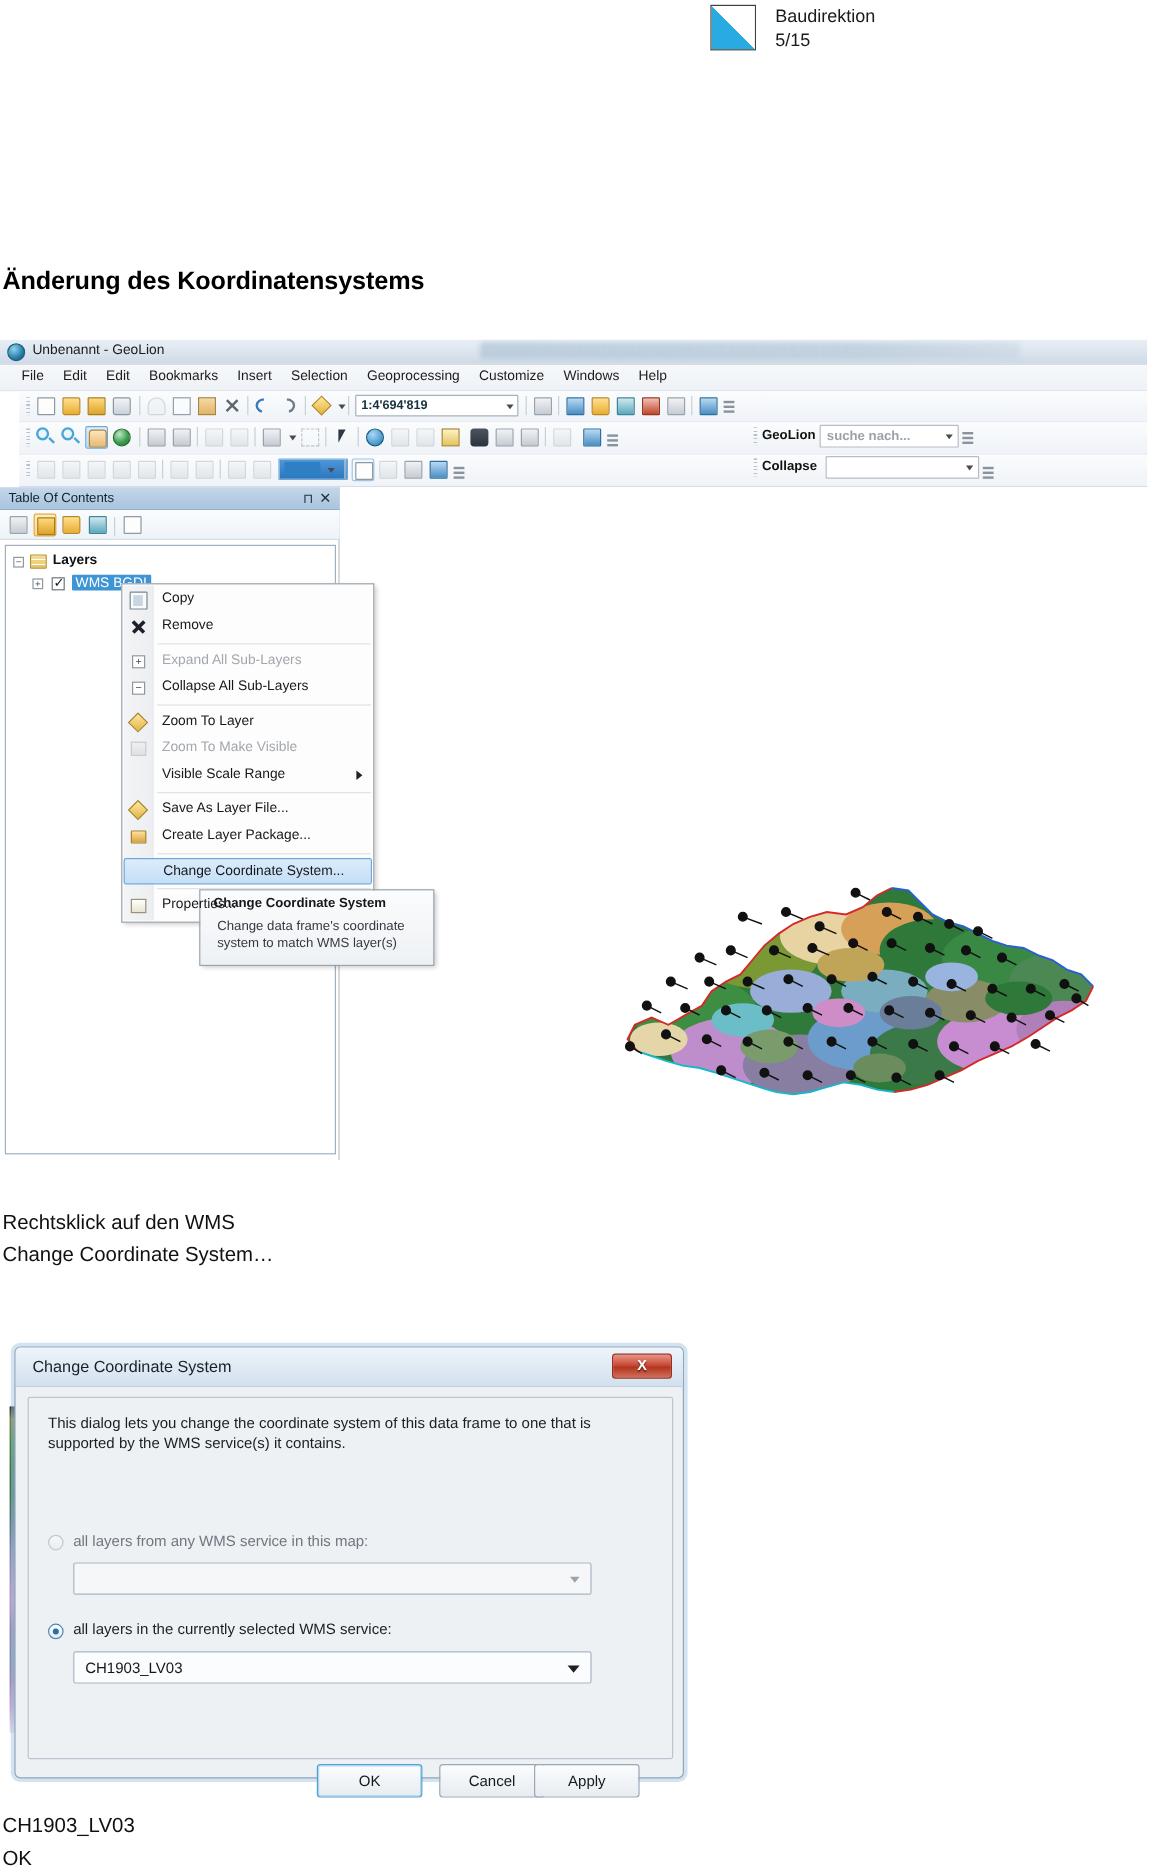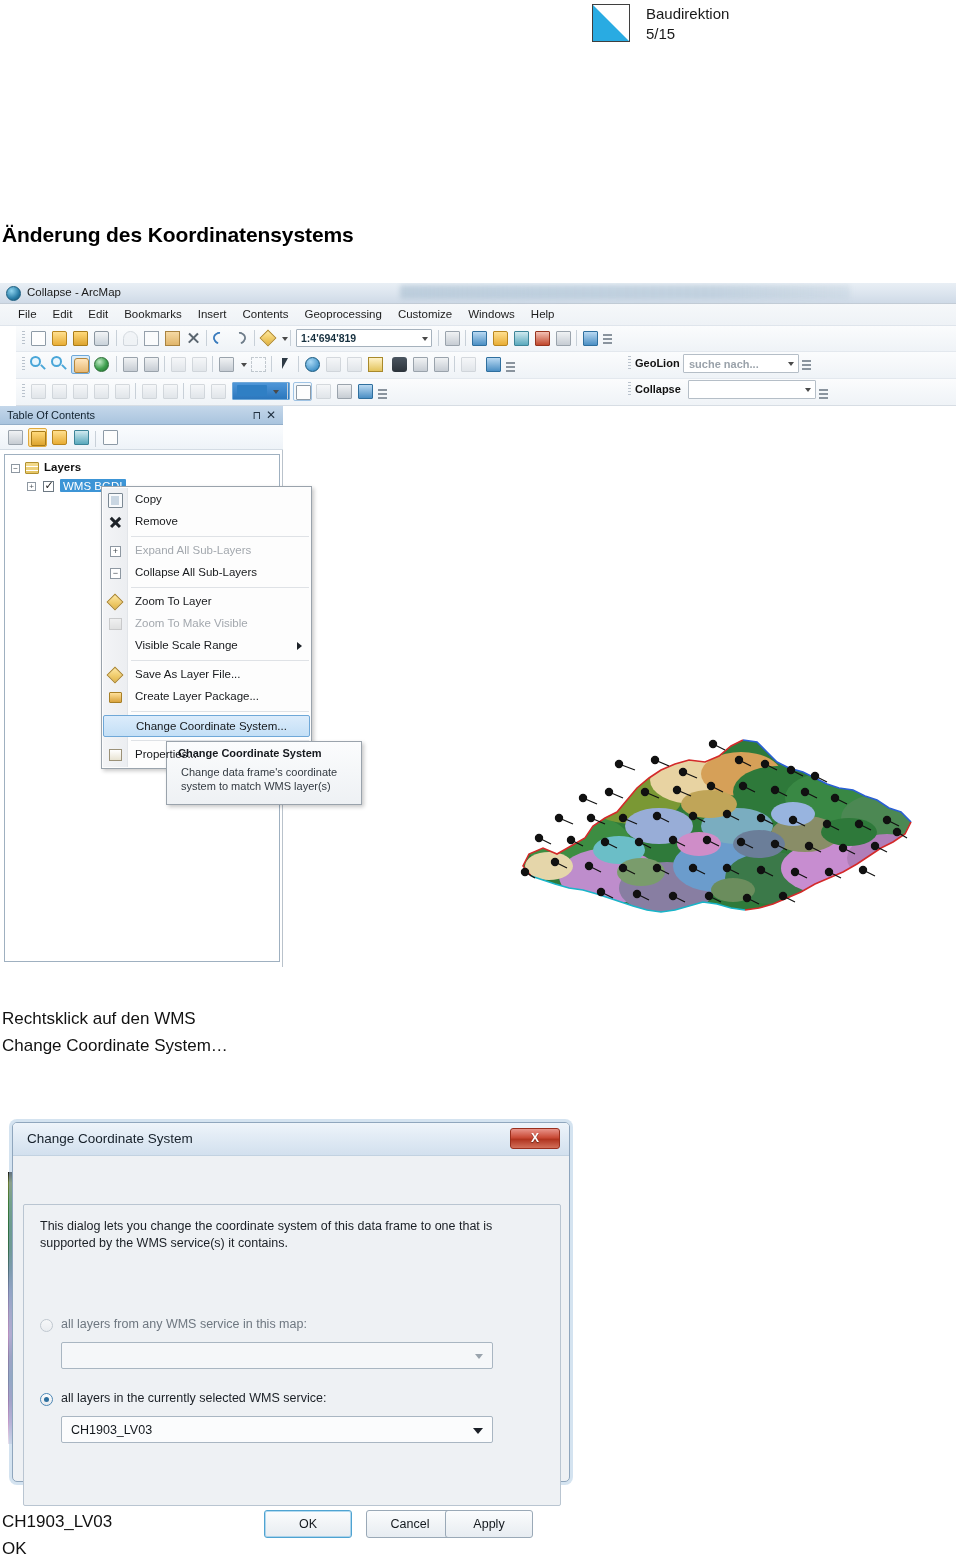--- a/index.html
+++ b/index.html
@@ -332,21 +332,21 @@
   .dlg-title .t{ position:absolute; left:14px; top:8px; font-size:13.5px; color:#16202a; white-space:nowrap; }
   .dlg-close{
     position:absolute; right:9px; top:5px; width:50px; height:21px;
     background:linear-gradient(to bottom,#e8948a,#c94a36 45%,#b13520 55%,#d2705a);
     border:1px solid #9a2f1d; border-radius:3px;
     color:#fff; font-size:12px; font-weight:bold; text-align:center; line-height:19px;
     text-shadow:0 1px 1px rgba(0,0,0,.45);
   }
   .dlg-body{
     position:absolute; left:10px; top:41px; width:538px; height:302px;
-    background:#eef1f4; border:1px solid #b9c5d1; border-radius:2px;margin-top:40px;
+    background:#eef1f4; border:1px solid #b9c5d1; border-radius:2px;
   }
   .dlg-p{
     position:absolute; font-size:12.5px; color:#1a1f25; line-height:17px;
   }
   .dlg-p1{ left:16px; top:13px; width:500px; }
   .dlg-p2{ left:16px; top:68px; width:510px; }
 
   .radio-row{ position:absolute; height:18px; }
   .radio{
     position:absolute; left:0; top:2px; width:13px; height:13px; border-radius:50%;
@@ -396,32 +396,32 @@
     <div>5/15</div>
   </div>
 </div>
 
 <div class="section-title">Änderung des Koordinatensystems</div>
 
 <div class="arcmap">
 
   <div class="am-titlebar">
     <div class="tb-icon"></div>
-    <div class="tb-text">Collapse - ArcMap</div>
+    <div class="tb-text">Unbenannt - GeoLion</div>
     <div class="tb-ghost"></div>
   </div>
 
   <div class="am-menubar">
     <ul>
       <li>File</li>
       <li>Edit</li>
       <li>Edit</li>
       <li>Bookmarks</li>
       <li>Insert</li>
-      <li>Contents</li>
+      <li>Selection</li>
       <li>Geoprocessing</li>
       <li>Customize</li>
       <li>Windows</li>
       <li>Help</li>
     </ul>
   </div>
 
   <div class="am-toolbar r1">
     <div class="tb-grip" style="left:6px"></div>
     <div class="tb-btn" style="left:13px">

